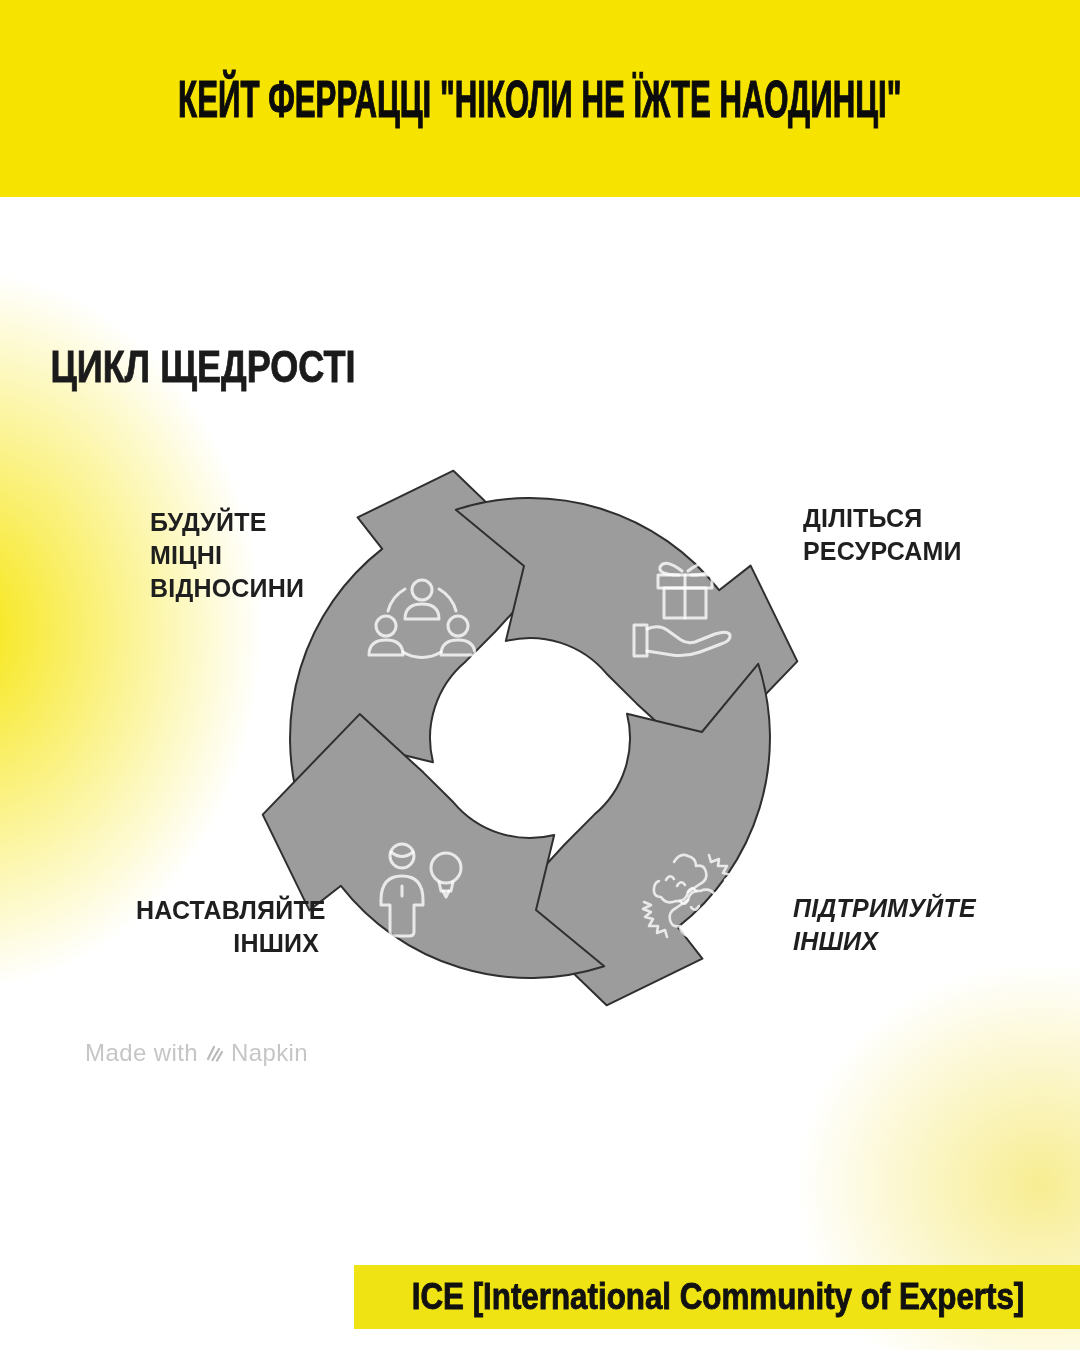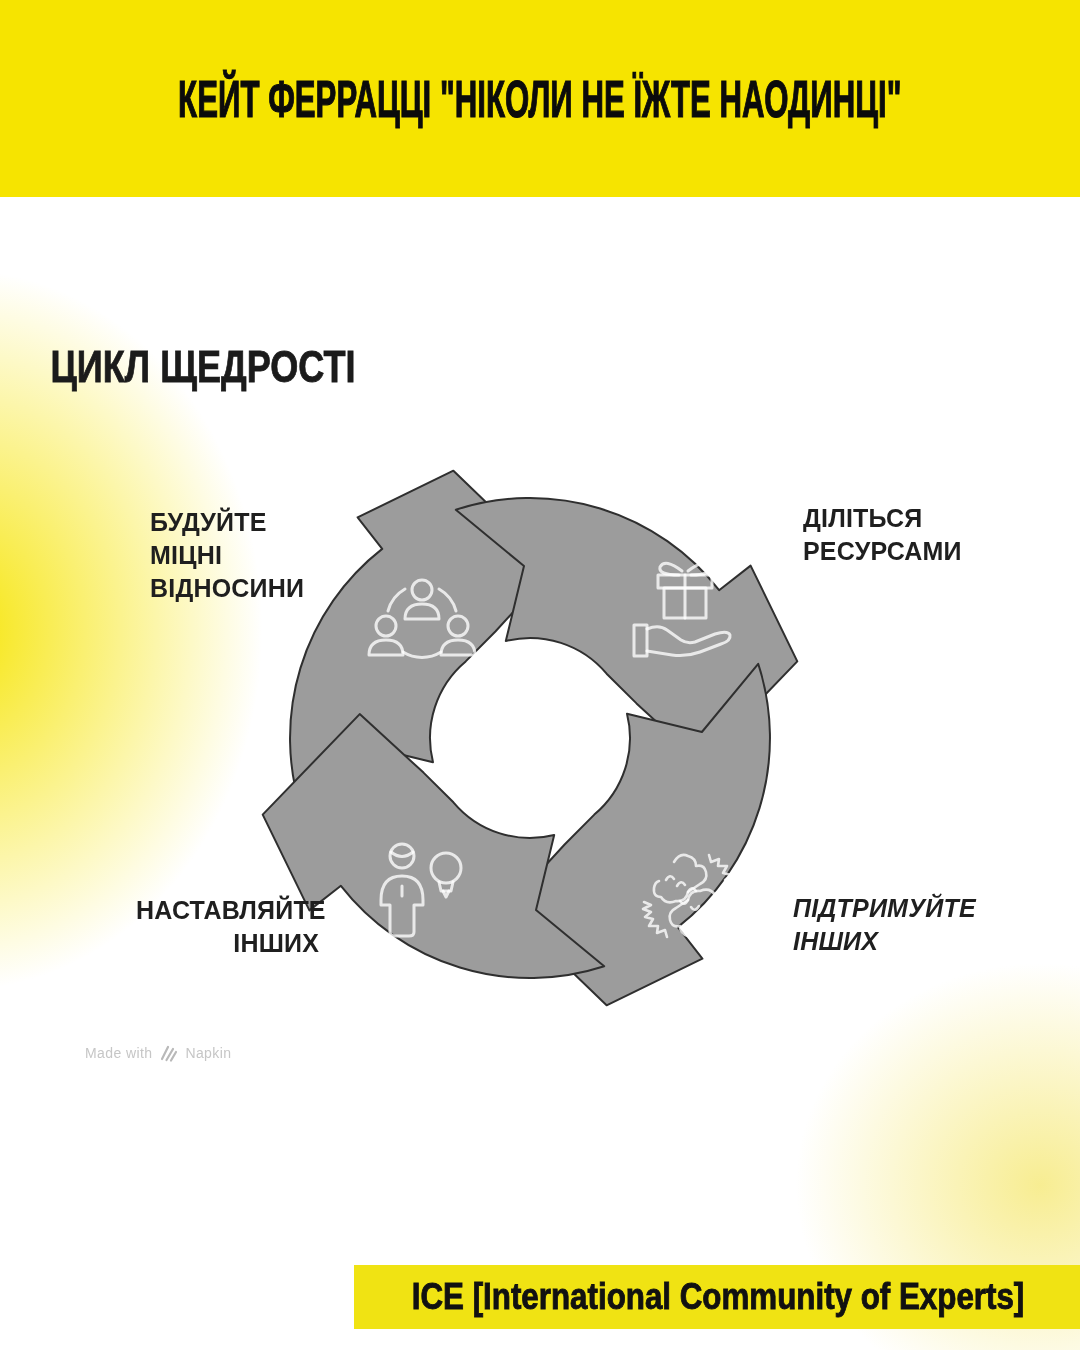--- a/index.html
+++ b/index.html
@@ -40,21 +40,21 @@
     line-height:33px;letter-spacing:0.2px;
   }
   .pos-tl{left:150px;top:506px;width:155px;text-align:left;}
   .pos-tr{left:803px;top:502px;width:175px;text-align:left;}
   .pos-br{left:793px;top:892px;width:195px;text-align:left;font-style:italic;}
   .pos-bl{left:120px;top:894px;width:183px;text-align:right;margin-left:16px;}
   
   .watermark{
     position:absolute;left:85px;top:1040px;height:26px;
     display:flex;align-items:center;gap:7px;
-    font-size:14px;color:#c6c6c6;font-weight:500;letter-spacing:0.4px;
+    font-size:24px;color:#c6c6c6;font-weight:500;letter-spacing:0.4px;
   }
   
   .footer-band{
     position:absolute;left:354px;top:1265px;width:728px;height:64px;
     background:#F0E313;
     display:flex;align-items:center;justify-content:center;
   }
   .footer-text{
     font-size:36px;font-weight:700;color:#111;
     white-space:nowrap;

